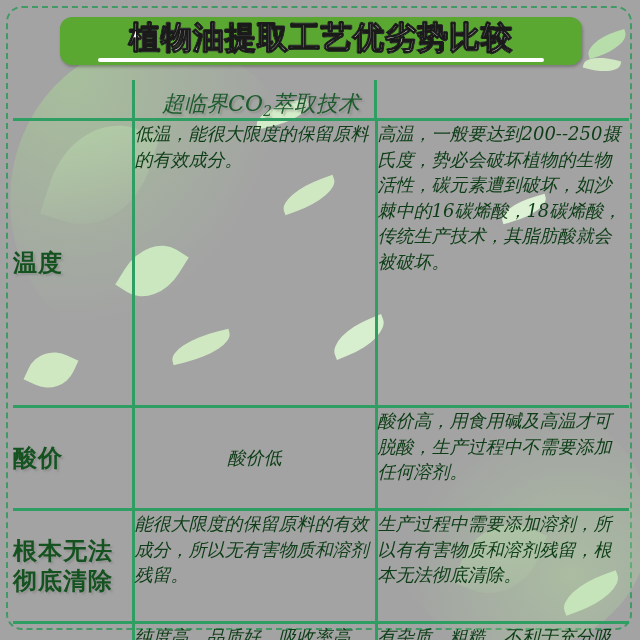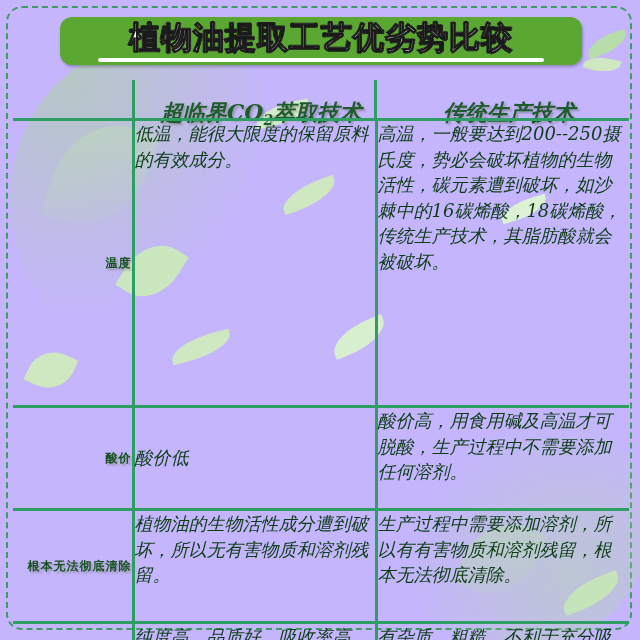--- a/index.html
+++ b/index.html
@@ -4,21 +4,21 @@
 <style>
   html, body {
     margin: 0;
     padding: 0;
     background: #ffffff;
   }
   #page {
     position: relative;
     width: 640px;
     height: 640px;
-    background: #c4b5fd;
+    background: #a3a3a3;
     overflow: hidden;
     font-family: "DejaVu Sans", "Liberation Sans", sans-serif;
   }
 
   
   .outer-frame {
     position: absolute;
     left: 6px;
     top: 6px;
     width: 626px;
@@ -83,27 +83,27 @@
   
   .col-headers {
     position: absolute;
     left: 13px;
     top: 76px;
     width: 616px;
     height: 42px;
   }
   .col-head {
     position: absolute;
-    top: 16px;
+    top: 8px;
     height: 42px;
     line-height: 40px;
     text-align: center;
     font-family: "DejaVu Serif", "Liberation Serif", serif;
     font-size: 22px;
-    font-weight: bold;
+    font-weight: normal;
     font-style: italic;
     color: #1e5c2e;
     text-shadow: 2px 2px 2px rgba(120,120,120,0.55);
     white-space: nowrap;
   }
   .col-head.c1 { left: 120px; width: 256px; }
   .col-head.c2 { left: 376px; width: 240px; }
   .col-head .sub {
     font-size: 14px;
     vertical-align: sub;
@@ -136,43 +136,43 @@
   .table td {
     border-top: 3px solid #2f9e63;
     border-bottom: 1px solid #0369a1;
     vertical-align: top;
     padding: 0;
     background: transparent;
   }
   .table tr.last td { border-bottom: none; }
 
   .cell-label {
-    text-align: right;
+    text-align: left;
     vertical-align: middle !important;
     font-family: "DejaVu Sans", "Liberation Sans", sans-serif;
-    font-size: 12px;
+    font-size: 24px;
     font-weight: bold;
     color: #14521f;
     text-shadow: 2px 2px 2px rgba(130,130,130,0.6);
     line-height: 1.25;
     letter-spacing: 1px;
   }
 
   .cell-body {
     border-left: 3px solid #2f9e63;
     font-family: "DejaVu Serif", "Liberation Serif", serif;
     font-size: 18px;
     font-style: italic;
     color: #0d3d16;
     line-height: 1.42;
     padding: 6px 6px 6px 9px;
     word-break: break-all;
   }
   .cell-body.centered {
-    text-align: left;
+    text-align: center;
     vertical-align: middle !important;
   }
 
   
   tr.r-temp td { height: 284px; }
   tr.r-acid td { height: 100px; }
   tr.r-res  td { height: 110px; }
   tr.r-qual td { height: 90px; }
 
   .content-layer { position: relative; z-index: 2; }
@@ -211,21 +211,20 @@
 
     <div class="banner">
       <div class="banner-title">植物油提取工艺优劣势比较</div>
       <div class="banner-underline"></div>
     </div>
 
     <div class="hdr-div d1"></div>
     <div class="hdr-div d2"></div>
     <div class="col-headers">
       <div class="col-head c1"><span>超临界CO</span><span class="sub">2</span><span>萃取技术</span></div>
-      <div class="col-head c2">传统生产技术</div>
     </div>
 
     <table class="table">
       <colgroup>
         <col class="cl">
           <col class="cm">
           <col class="cr">
       </colgroup>
       <tbody>
         <tr class="r-temp">
@@ -233,21 +232,21 @@
           <td class="cell-body">低温，能很大限度的保留原料的有效成分。</td>
           <td class="cell-body">高温，一般要达到200--250摄氏度，势必会破坏植物的生物活性，碳元素遭到破坏，如沙棘中的16碳烯酸，18碳烯酸，传统生产技术，其脂肪酸就会被破坏。</td>
         </tr>
         <tr class="r-acid">
           <td class="cell-label">酸价</td>
           <td class="cell-body centered">酸价低</td>
           <td class="cell-body">酸价高，用食用碱及高温才可脱酸，生产过程中不需要添加任何溶剂。</td>
         </tr>
         <tr class="r-res">
           <td class="cell-label">根本无法彻底清除</td>
-          <td class="cell-body">植物油的生物活性成分遭到破坏，所以无有害物质和溶剂残留。</td>
+          <td class="cell-body">能很大限度的保留原料的有效成分，所以无有害物质和溶剂残留。</td>
           <td class="cell-body">生产过程中需要添加溶剂，所以有有害物质和溶剂残留，根本无法彻底清除。</td>
         </tr>
         <tr class="r-qual last">
           <td class="cell-label">质量</td>
           <td class="cell-body">纯度高，品质好，吸收率高。</td>
           <td class="cell-body">有杂质，粗糙，不利于充分吸收。</td>
         </tr>
       </tbody>
     </table>
 

